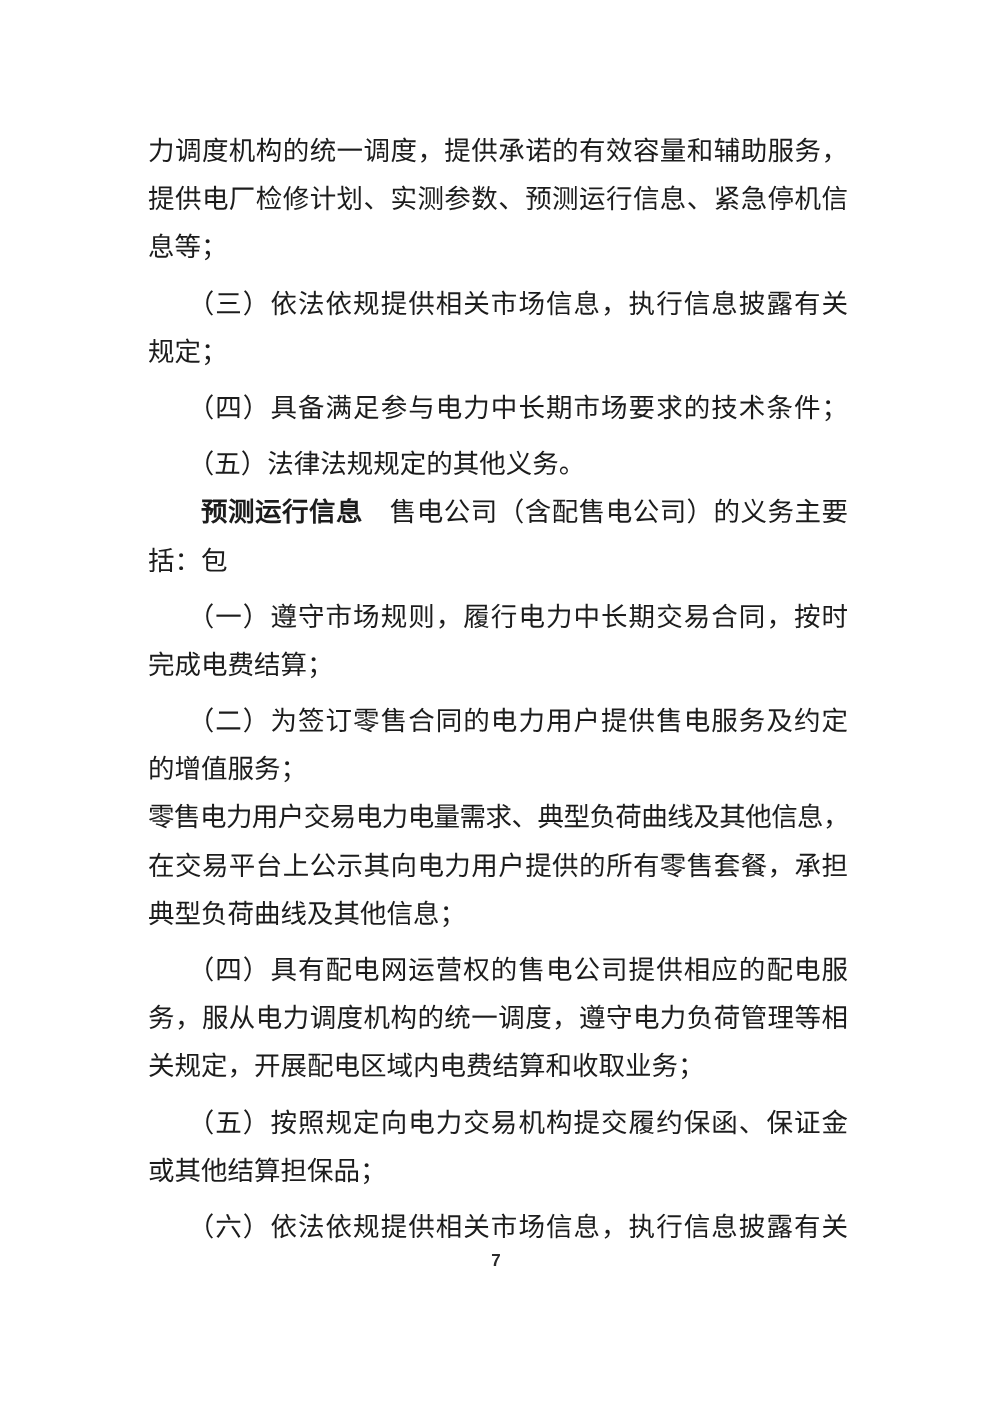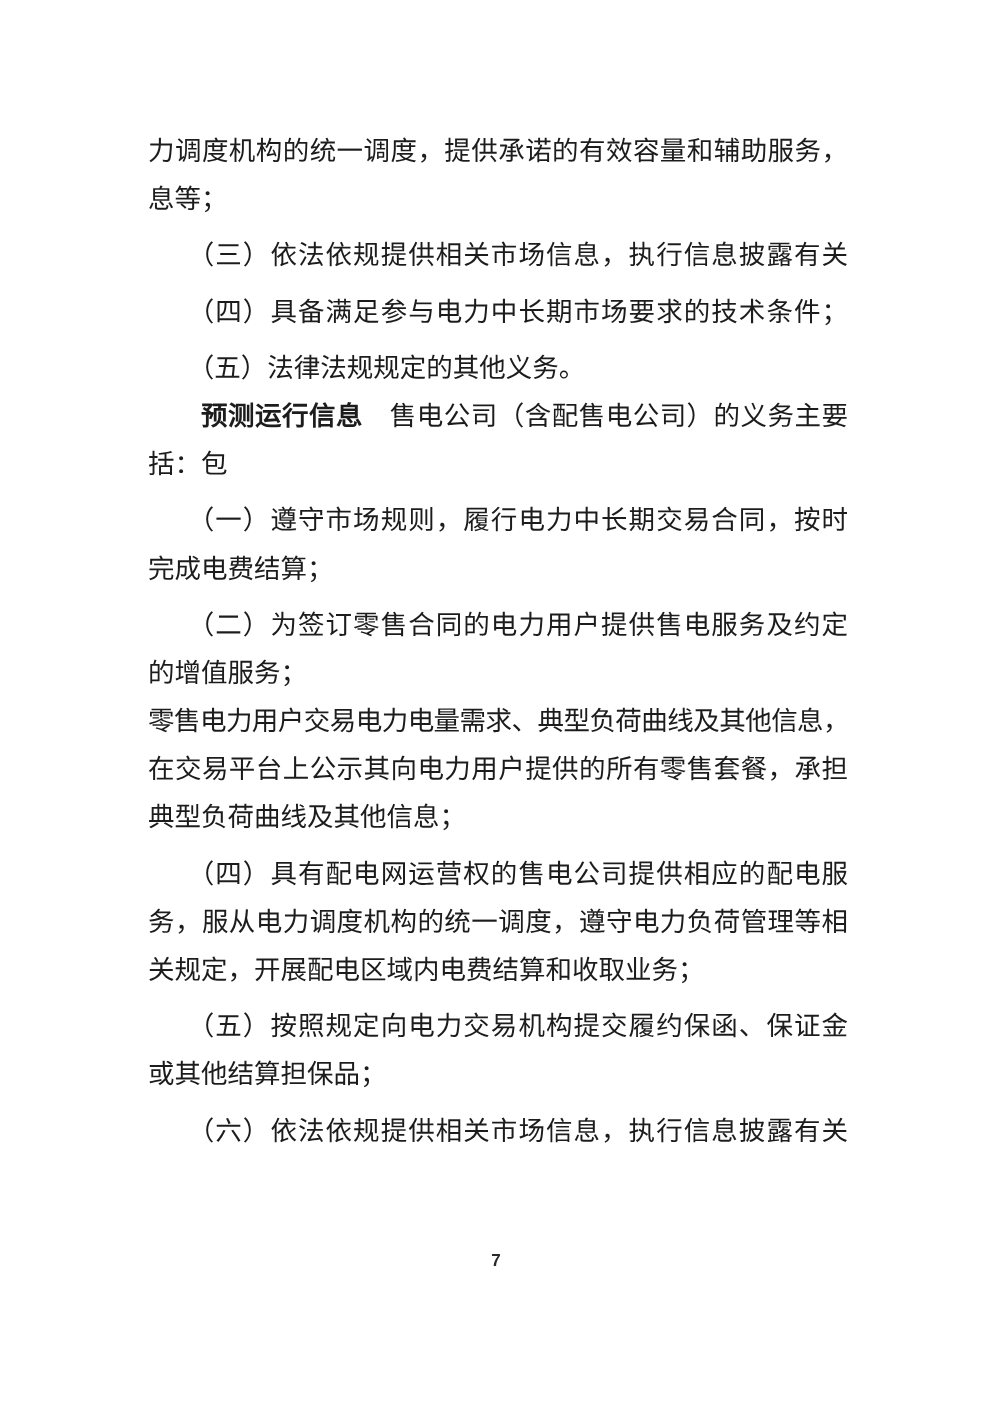--- a/index.html
+++ b/index.html
@@ -61,22 +61,24 @@
     line-height: 22px;
   }
 </style>
 </head>
 <body>
 
 <div class="page">
 
   <div class="text-block">
     <div class="line justify">力调度机构的统一调度，提供承诺的有效容量和辅助服务，</div>
+    <div class="line justify">提供电厂检修计划、实测参数、预测运行信息、紧急停机信</div>
     <div class="line">息等；</div>
     <div class="line justify indent">（三）依法依规提供相关市场信息，执行信息披露有关</div>
+    <div class="line">规定；</div>
     <div class="line justify indent">（四）具备满足参与电力中长期市场要求的技术条件；</div>
     <div class="line indent">（五）法律法规规定的其他义务。</div>
     <div class="line justify indent-head"><span class="bold">预测运行信息</span><span>　售电公司（含配售电公司）的义务主要包</span></div>
     <div class="line">括：</div>
     <div class="line justify indent">（一）遵守市场规则，履行电力中长期交易合同，按时</div>
     <div class="line">完成电费结算；</div>
     <div class="line justify indent">（二）为签订零售合同的电力用户提供售电服务及约定</div>
     <div class="line">的增值服务；</div>
     <div class="line justify tight">零售电力用户交易电力电量需求、典型负荷曲线及其他信息，</div>
     <div class="line justify">在交易平台上公示其向电力用户提供的所有零售套餐，承担</div>

